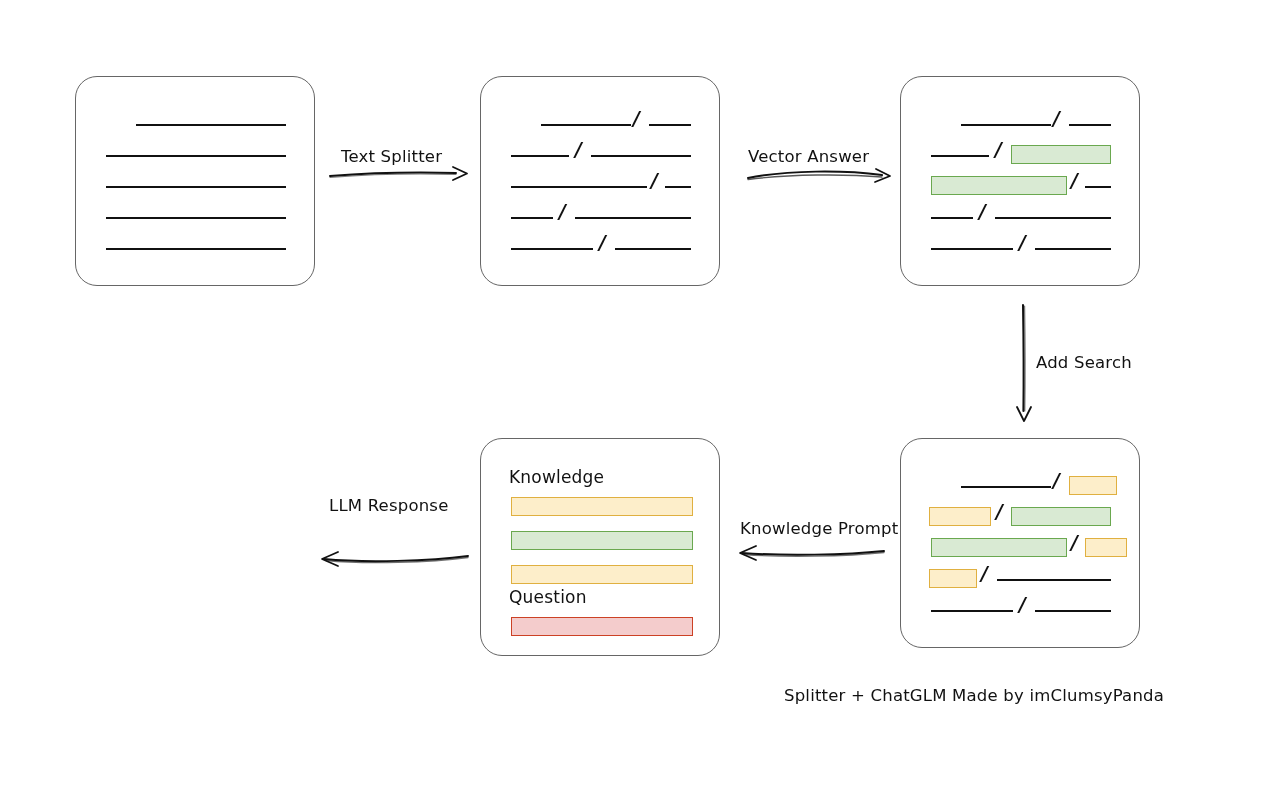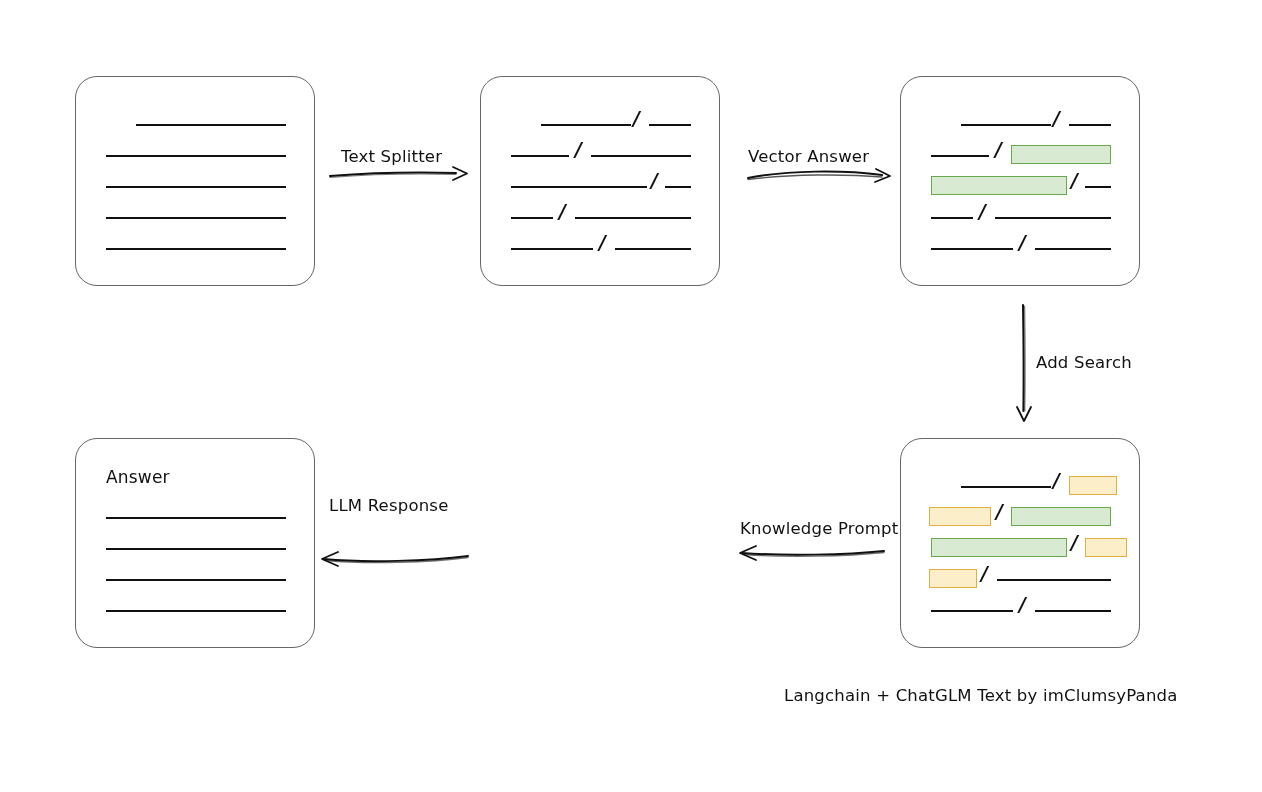--- a/index.html
+++ b/index.html
@@ -169,28 +169,29 @@
 
     <div class="chip yellow" style="left:28px; top:130px; width:48px;"></div>
     <div class="slash" style="left:80px; top:125px;">/</div>
     <div class="line" style="left:96px; top:140px; width:114px;"></div>
 
     <div class="line" style="left:30px; top:171px; width:82px;"></div>
     <div class="slash" style="left:118px; top:156px;">/</div>
     <div class="line" style="left:134px; top:171px; width:76px;"></div>
   </div>
 
-
-  <div class="doc-box" style="left:75px; top:438px; width:240px; height:210px;">
-    <div class="box-title" style="left:30px; top:28px;">Answer</div>
-    <div class="line" style="left:30px; top:78px; width:180px;"></div>
-    <div class="line" style="left:30px; top:109px; width:180px;"></div>
-    <div class="line" style="left:30px; top:140px; width:180px;"></div>
-    <div class="line" style="left:30px; top:171px; width:180px;"></div>
-  </div>
+  <div class="doc-box" style="left:480px; top:438px; width:240px; height:218px;">
+    <div class="box-title" style="left:28px; top:28px;">Knowledge</div>
+    <div class="chip yellow" style="left:30px; top:58px; width:182px;"></div>
+    <div class="chip green" style="left:30px; top:92px; width:182px;"></div>
+    <div class="chip yellow" style="left:30px; top:126px; width:182px;"></div>
+    <div class="box-title" style="left:28px; top:148px;">Question</div>
+    <div class="chip red" style="left:30px; top:178px; width:182px;"></div>
+  </div>
+
 
   <div class="edge-label" style="left:341px; top:147px;">Text Splitter</div>
   <svg class="arrow" style="left:328px; top:162px;" width="145" height="24" viewBox="0 0 145 24">
     <path d="M2,14 C40,11 92,10 128,11" fill="none" stroke="#111111" stroke-width="2" stroke-linecap="round"></path>
     <path d="M2,15.5 C40,12.5 92,11.5 128,12.5" fill="none" stroke="#111111" stroke-width="1.2" stroke-linecap="round" opacity="0.55"></path>
     <path d="M125,5 L139,11.5 L125,18" fill="none" stroke="#111111" stroke-width="1.8" stroke-linejoin="round" stroke-linecap="round"></path>
   </svg>
 
   <div class="edge-label" style="left:748px; top:147px;">Vector Answer</div>
   <svg class="arrow" style="left:746px; top:162px;" width="150" height="26" viewBox="0 0 150 26">
@@ -213,15 +214,15 @@
     <path d="M20,6 L4,13 L20,20" fill="none" stroke="#111111" stroke-width="1.8" stroke-linejoin="round" stroke-linecap="round"></path>
   </svg>
 
   <div class="edge-label" style="left:329px; top:496px;">LLM Response</div>
   <svg class="arrow" style="left:318px; top:547px;" width="152" height="24" viewBox="0 0 152 24">
     <path d="M150,9 C112,14 48,16 6,12" fill="none" stroke="#111111" stroke-width="2" stroke-linecap="round"></path>
     <path d="M150,10.5 C112,15.5 48,17.5 8,13.5" fill="none" stroke="#111111" stroke-width="1.3" stroke-linecap="round" opacity="0.6"></path>
     <path d="M20,5 L4,12 L20,19" fill="none" stroke="#111111" stroke-width="1.8" stroke-linejoin="round" stroke-linecap="round"></path>
   </svg>
 
-  <div id="footer-caption" style="left:784px; top:686px;">Langchain + ChatGLM Text by imClumsyPanda</div>
+  <div id="footer-caption" style="left:784px; top:686px;">Splitter + ChatGLM Made by imClumsyPanda</div>
 
 </div>
 
 </body></html>

